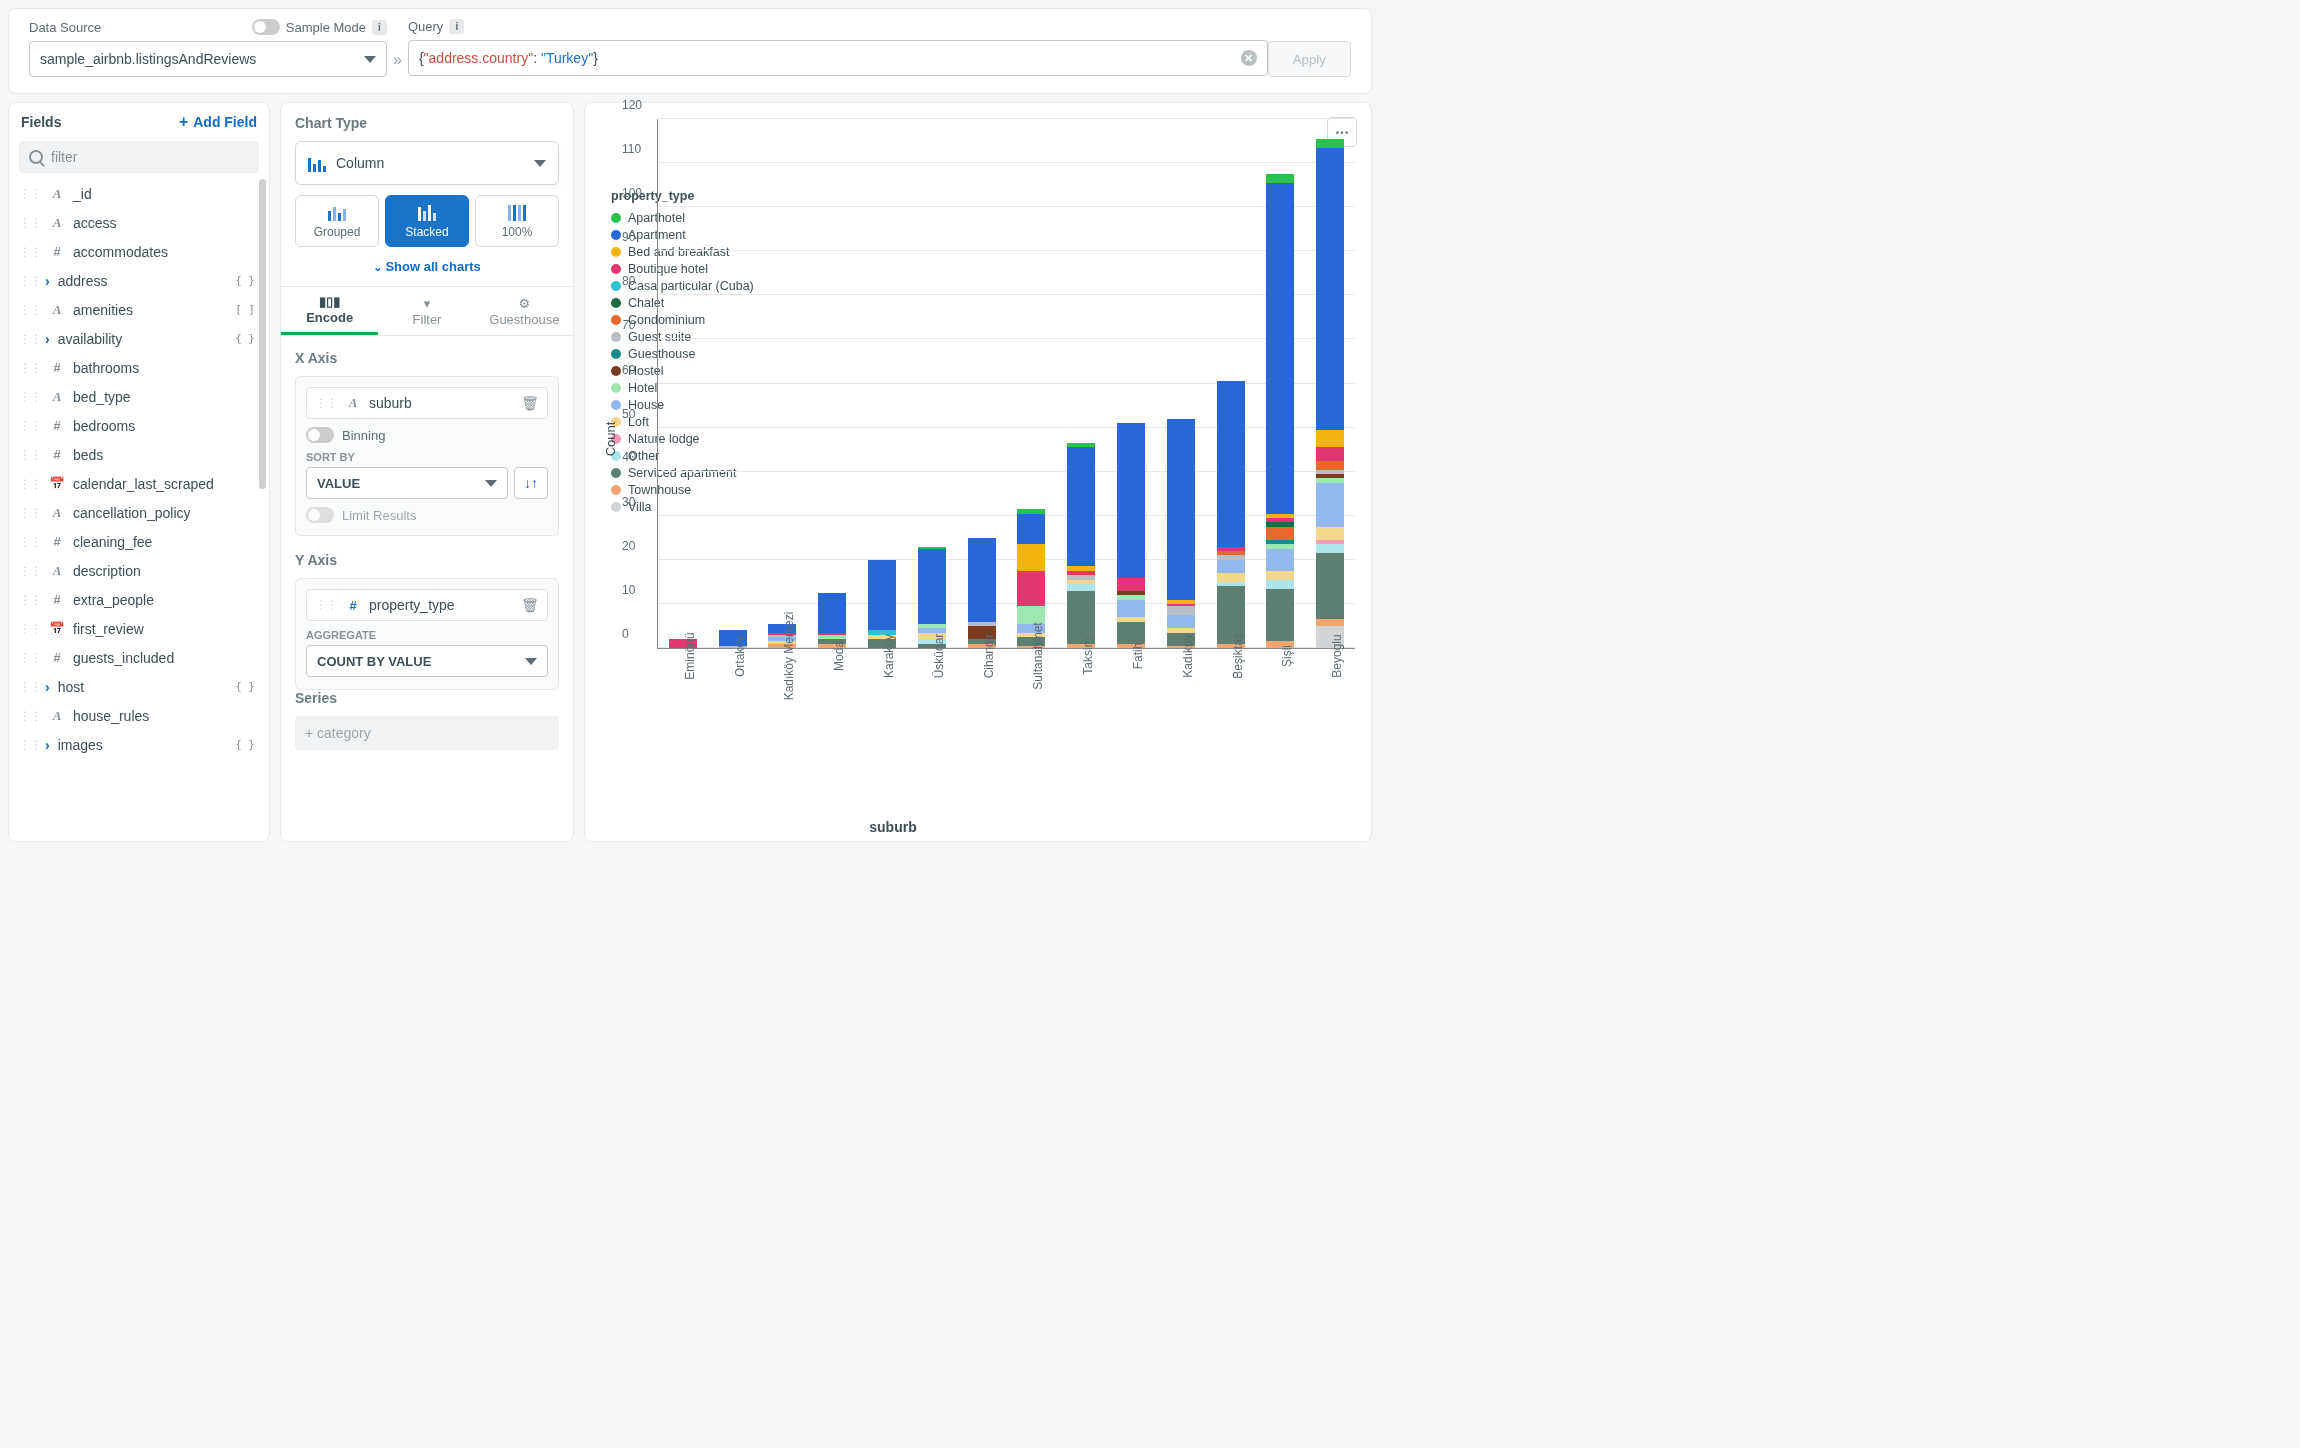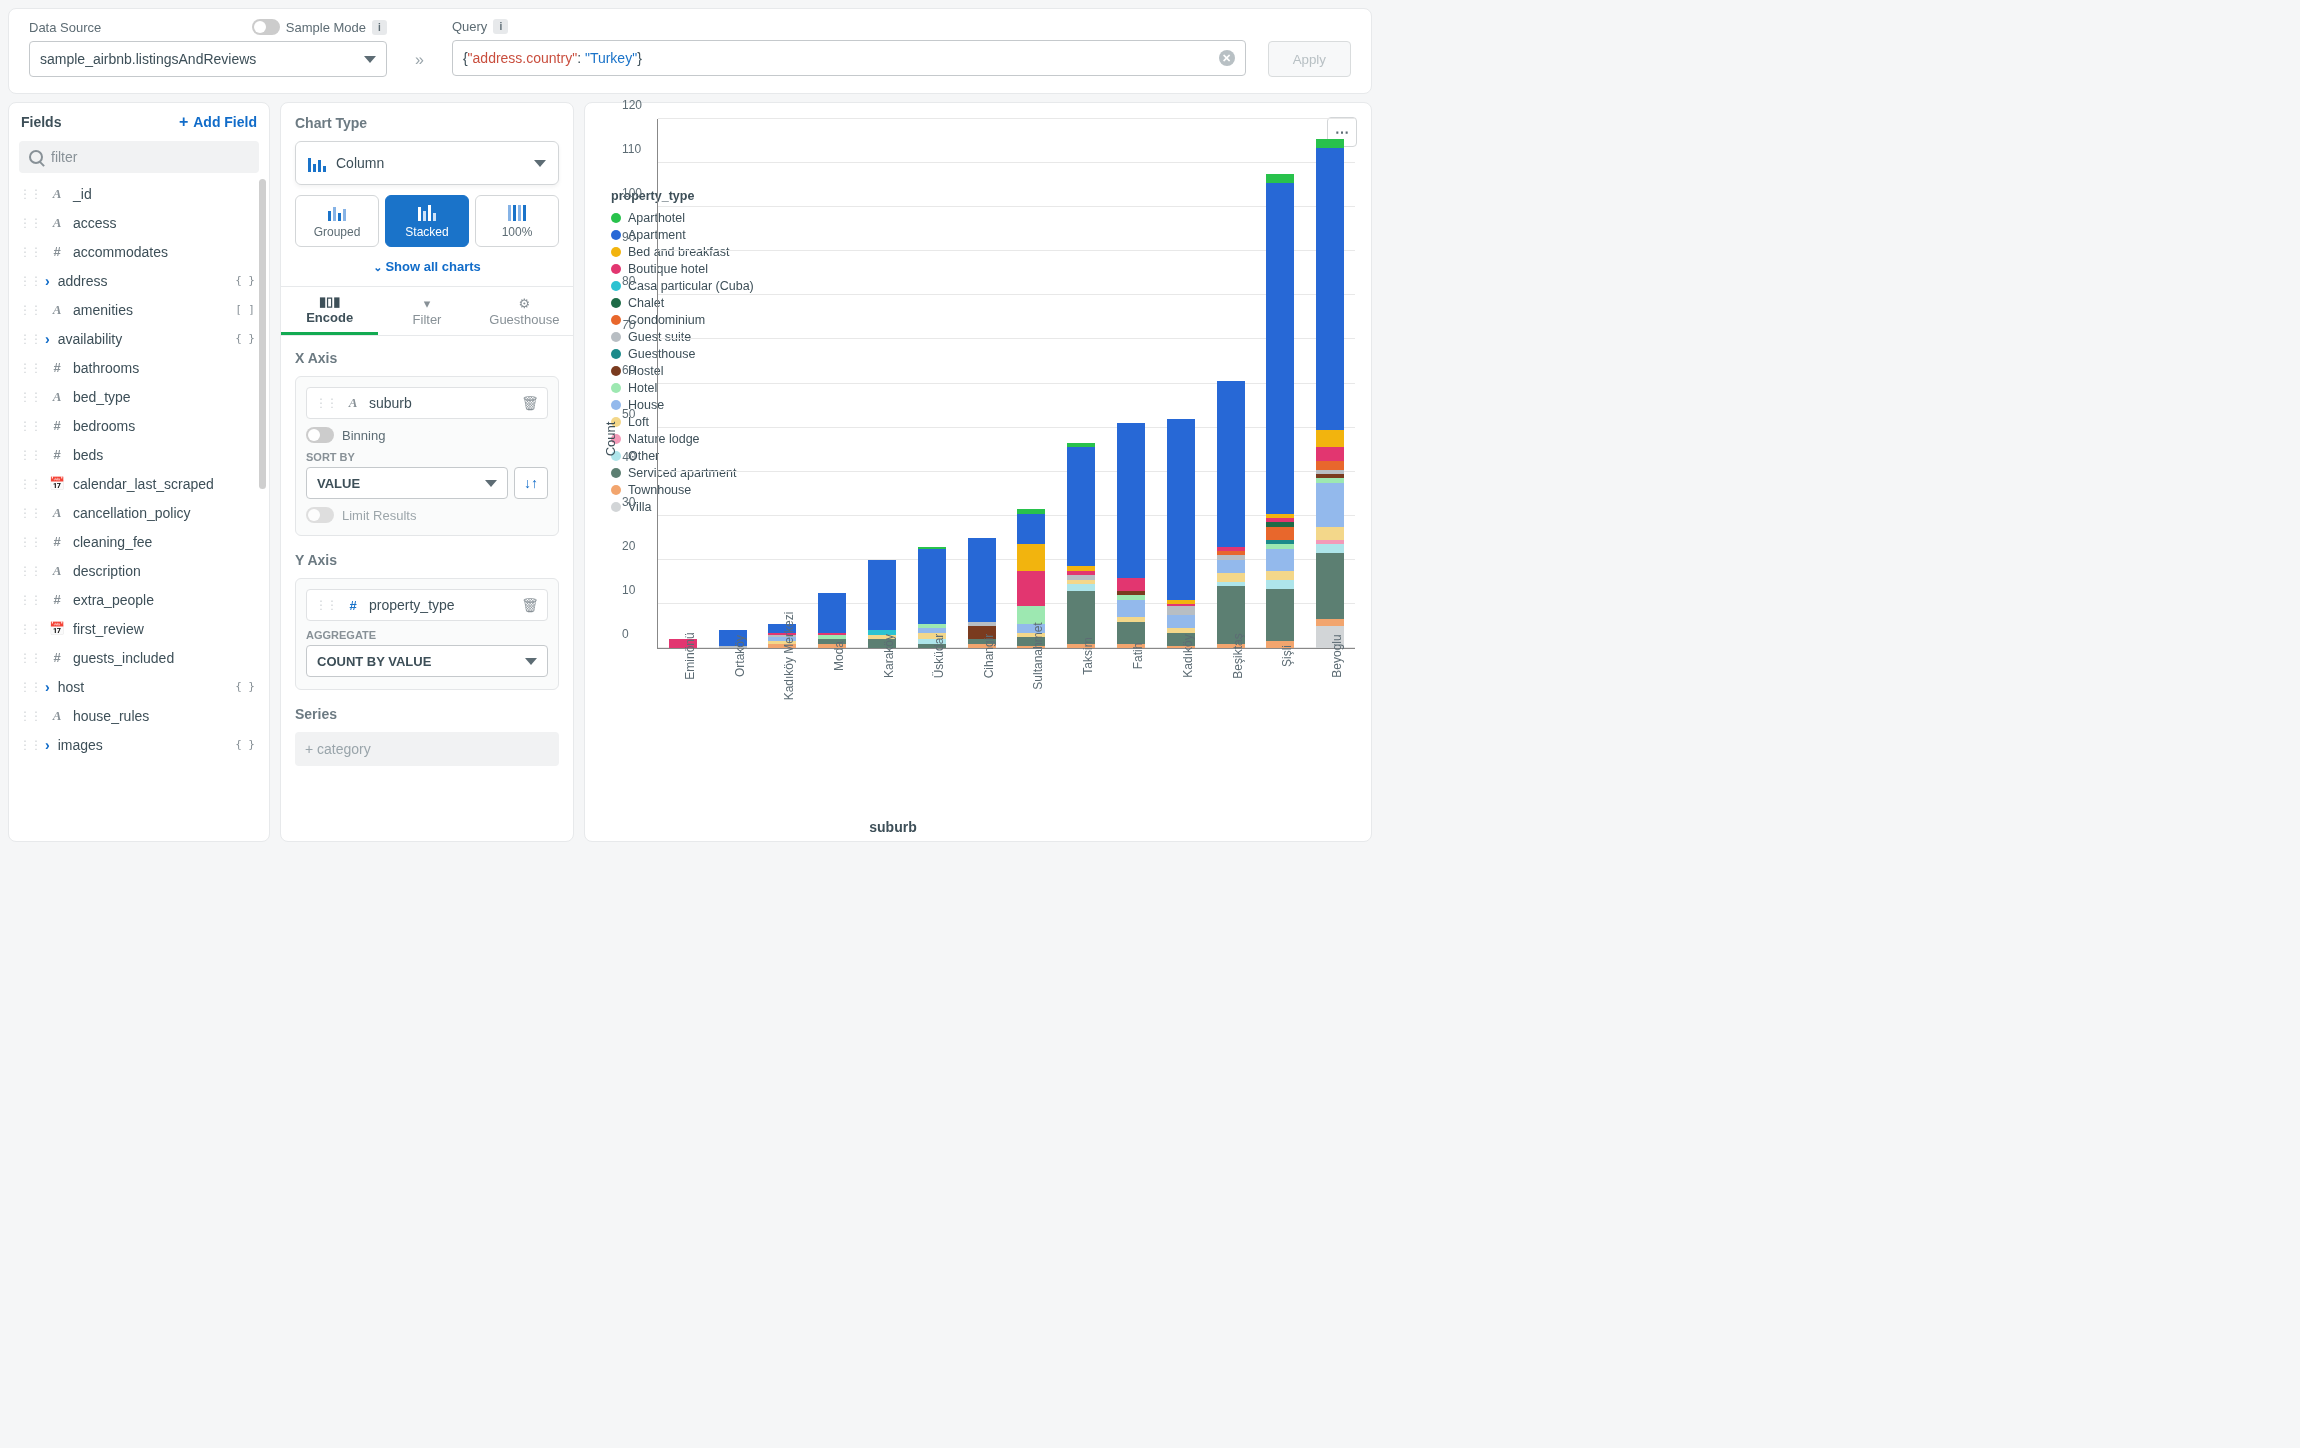--- a/index.html
+++ b/index.html
@@ -1,17 +1,17 @@
 <!DOCTYPE html>
 <html><head>
 <meta charset="utf-8">
 <style>
 *{box-sizing:border-box;margin:0;padding:0;font-family:-apple-system,BlinkMacSystemFont,"Segoe UI",Helvetica,Arial,sans-serif}
 body{background:#f5f6f7;color:#3d4f58;font-size:14px;width:1380px;height:870px;overflow:hidden}
-.top-bar{display:flex;gap:22px;padding:10px 20px 16px;background:#fff;border:1px solid #e7e9eb;border-radius:8px;margin:8px}
+.top-bar{display:flex;gap:0;padding:10px 20px 16px;background:#fff;border:1px solid #e7e9eb;border-radius:8px;margin:8px}
 .label{font-size:13px;color:#5d6c74;margin-bottom:6px;display:flex;align-items:center;gap:6px}
 .label .info{display:inline-flex;align-items:center;justify-content:center;width:15px;height:15px;border-radius:3px;background:#e7e9eb;color:#5d6c74;font-size:10px;font-weight:bold}
 .ds-col{width:358px}
 .ds-row{display:flex;align-items:center;gap:8px}
 .toggle{width:28px;height:16px;background:#ccc;border-radius:999px;position:relative}
 .toggle::after{content:"";position:absolute;width:12px;height:12px;background:#fff;border-radius:50%;top:2px;left:2px}
 .dropdown{height:36px;border:1px solid #c5c9cc;border-radius:4px;display:flex;align-items:center;padding:0 10px;background:#fff;justify-content:space-between;cursor:pointer}
 .chev{width:0;height:0;border-left:6px solid transparent;border-right:6px solid transparent;border-top:7px solid #5d6c74}
 .sep{color:#9aa5ab;font-size:16px;padding:0 6px;align-self:flex-end;margin-bottom:8px}
 .query-col{flex:1;display:flex;flex-direction:column}
@@ -336,21 +336,21 @@
               <span>property_type</span>
             </span>
           <span class="trash">🗑</span>
         </div>
         <div class="sortby">AGGREGATE</div>
         <div class="sort-dd" style="margin-top:4px">
             <span>COUNT BY VALUE</span>
             <span class="chev"></span>
           </div>
       </div>
-      <div class="cp-title" style="margin-top:16px">Series</div>
+      <div class="cp-title" style="">Series</div>
       <div class="series-box">
           <span>+ category</span>
         </div>
     </div>
   </div>
 
   <div class="panel chart-panel">
     <div class="menu-btn">⋯</div>
     <div class="chart-wrap">
       <div class="plot-area">

